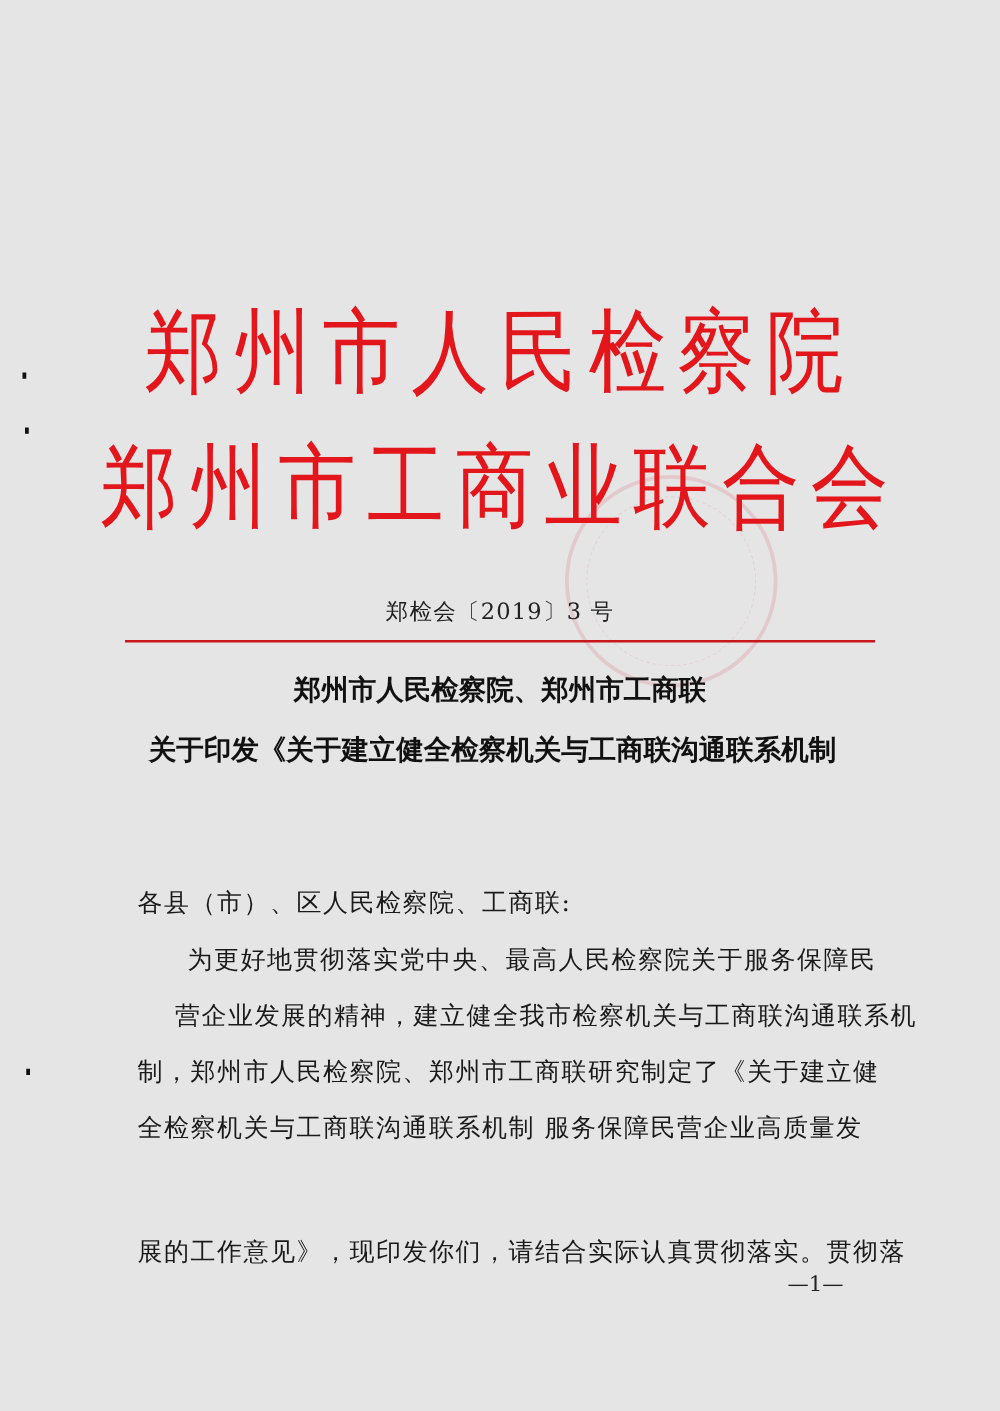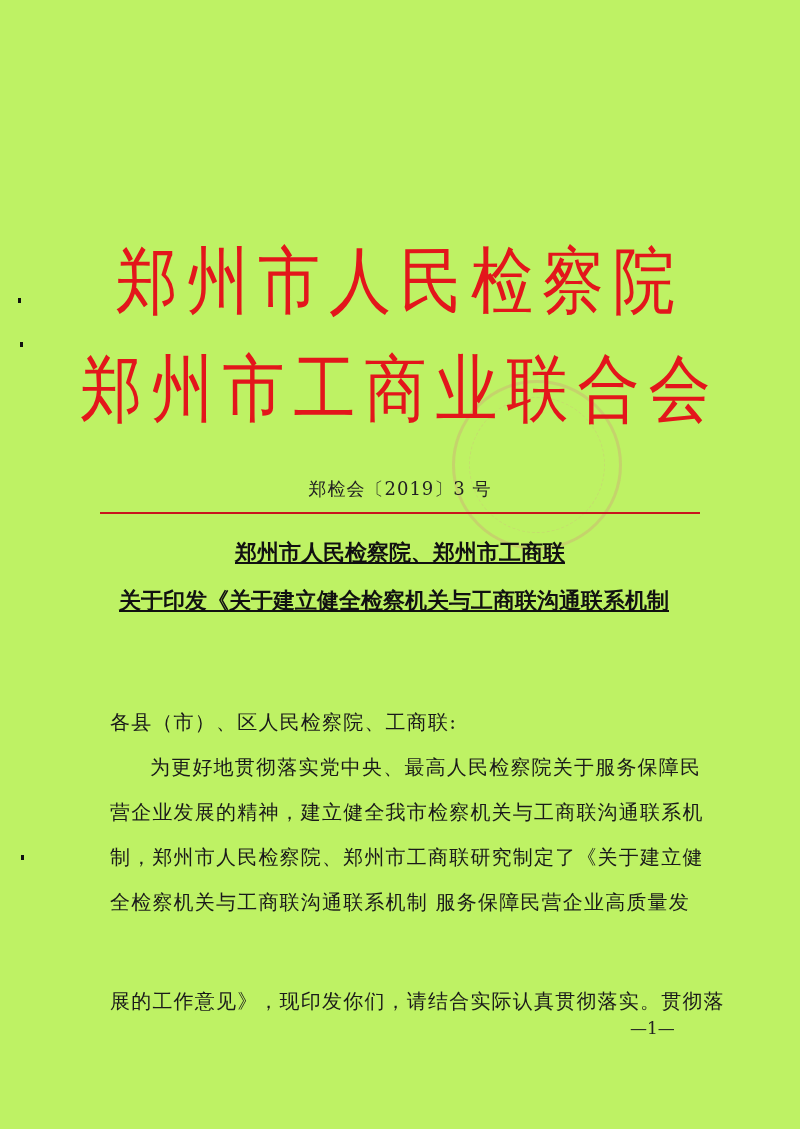--- a/index.html
+++ b/index.html
@@ -11,21 +11,21 @@
       width: 800px;
       height: 1129px;
       position: relative;
       overflow: hidden;
       font-family: "DejaVu Serif", "Liberation Serif", serif;
       color: #1a1a1a;
     }
     .page {
       position: absolute;
       inset: 0;
-      background: #bef264;
+      background: #e5e5e5;
     }
     .header-line {
       position: absolute;
       left: 0;
       width: 800px;
       text-align: center;
       color: #e3161b;
       font-family: "DejaVu Sans", "Liberation Sans", sans-serif;
       font-weight: normal;
       font-size: 62px;
@@ -74,38 +74,37 @@
     .title {
       position: absolute;
       left: 0;
       width: 800px;
       text-align: center;
       font-family: "DejaVu Sans", "Liberation Sans", sans-serif;
       font-weight: bold;
       font-size: 22px;
       color: #111;
       line-height: 1;
-      text-decoration: underline;
     }
     .title.t1 { top: 542px; }
     .title.t2 { top: 590px; left: -6px; }
     .title.t3 { top: 638px; }
     .body-text {
       position: absolute;
       left: 110px;
       width: 590px;
       font-size: 20px;
       line-height: 1;
       color: #1a1a1a;
       white-space: nowrap;
       letter-spacing: 1.2px;
     }
     .salutation { top: 712px; }
     .p1 { top: 757px; left: 150px; }
-    .p2 { top: 802px; }
+    .p2 { top: 802px; margin-left: 30px; }
     .p3 { top: 847px; }
     .p4 { top: 892px; }
     .p5 { top: 991px; }
     .page-number {
       position: absolute;
       left: 630px;
       top: 1018px;
       font-size: 17px;
       color: #222;
     }

